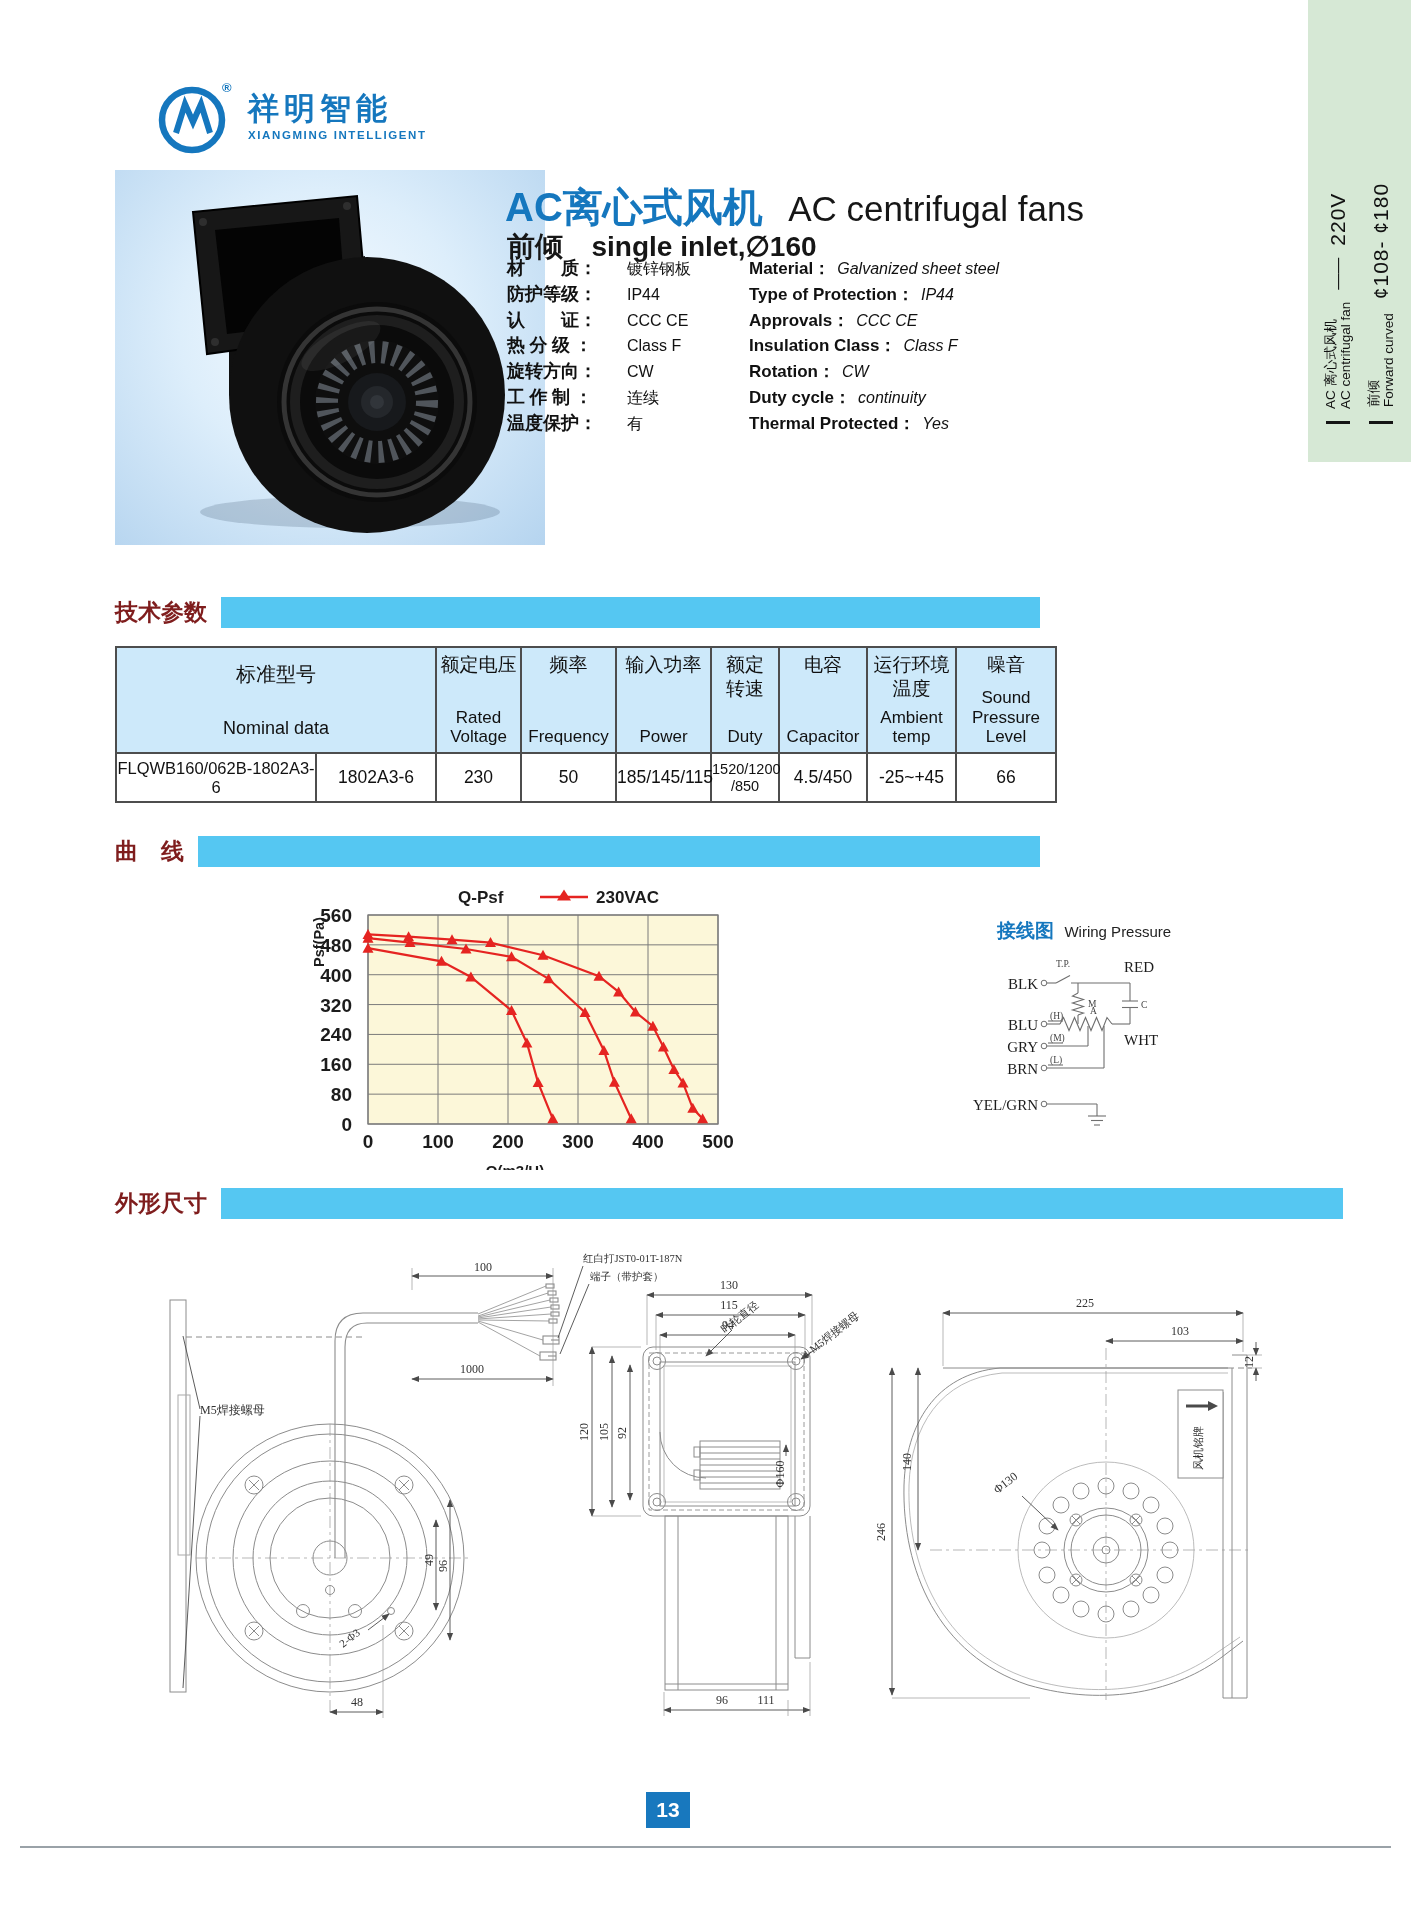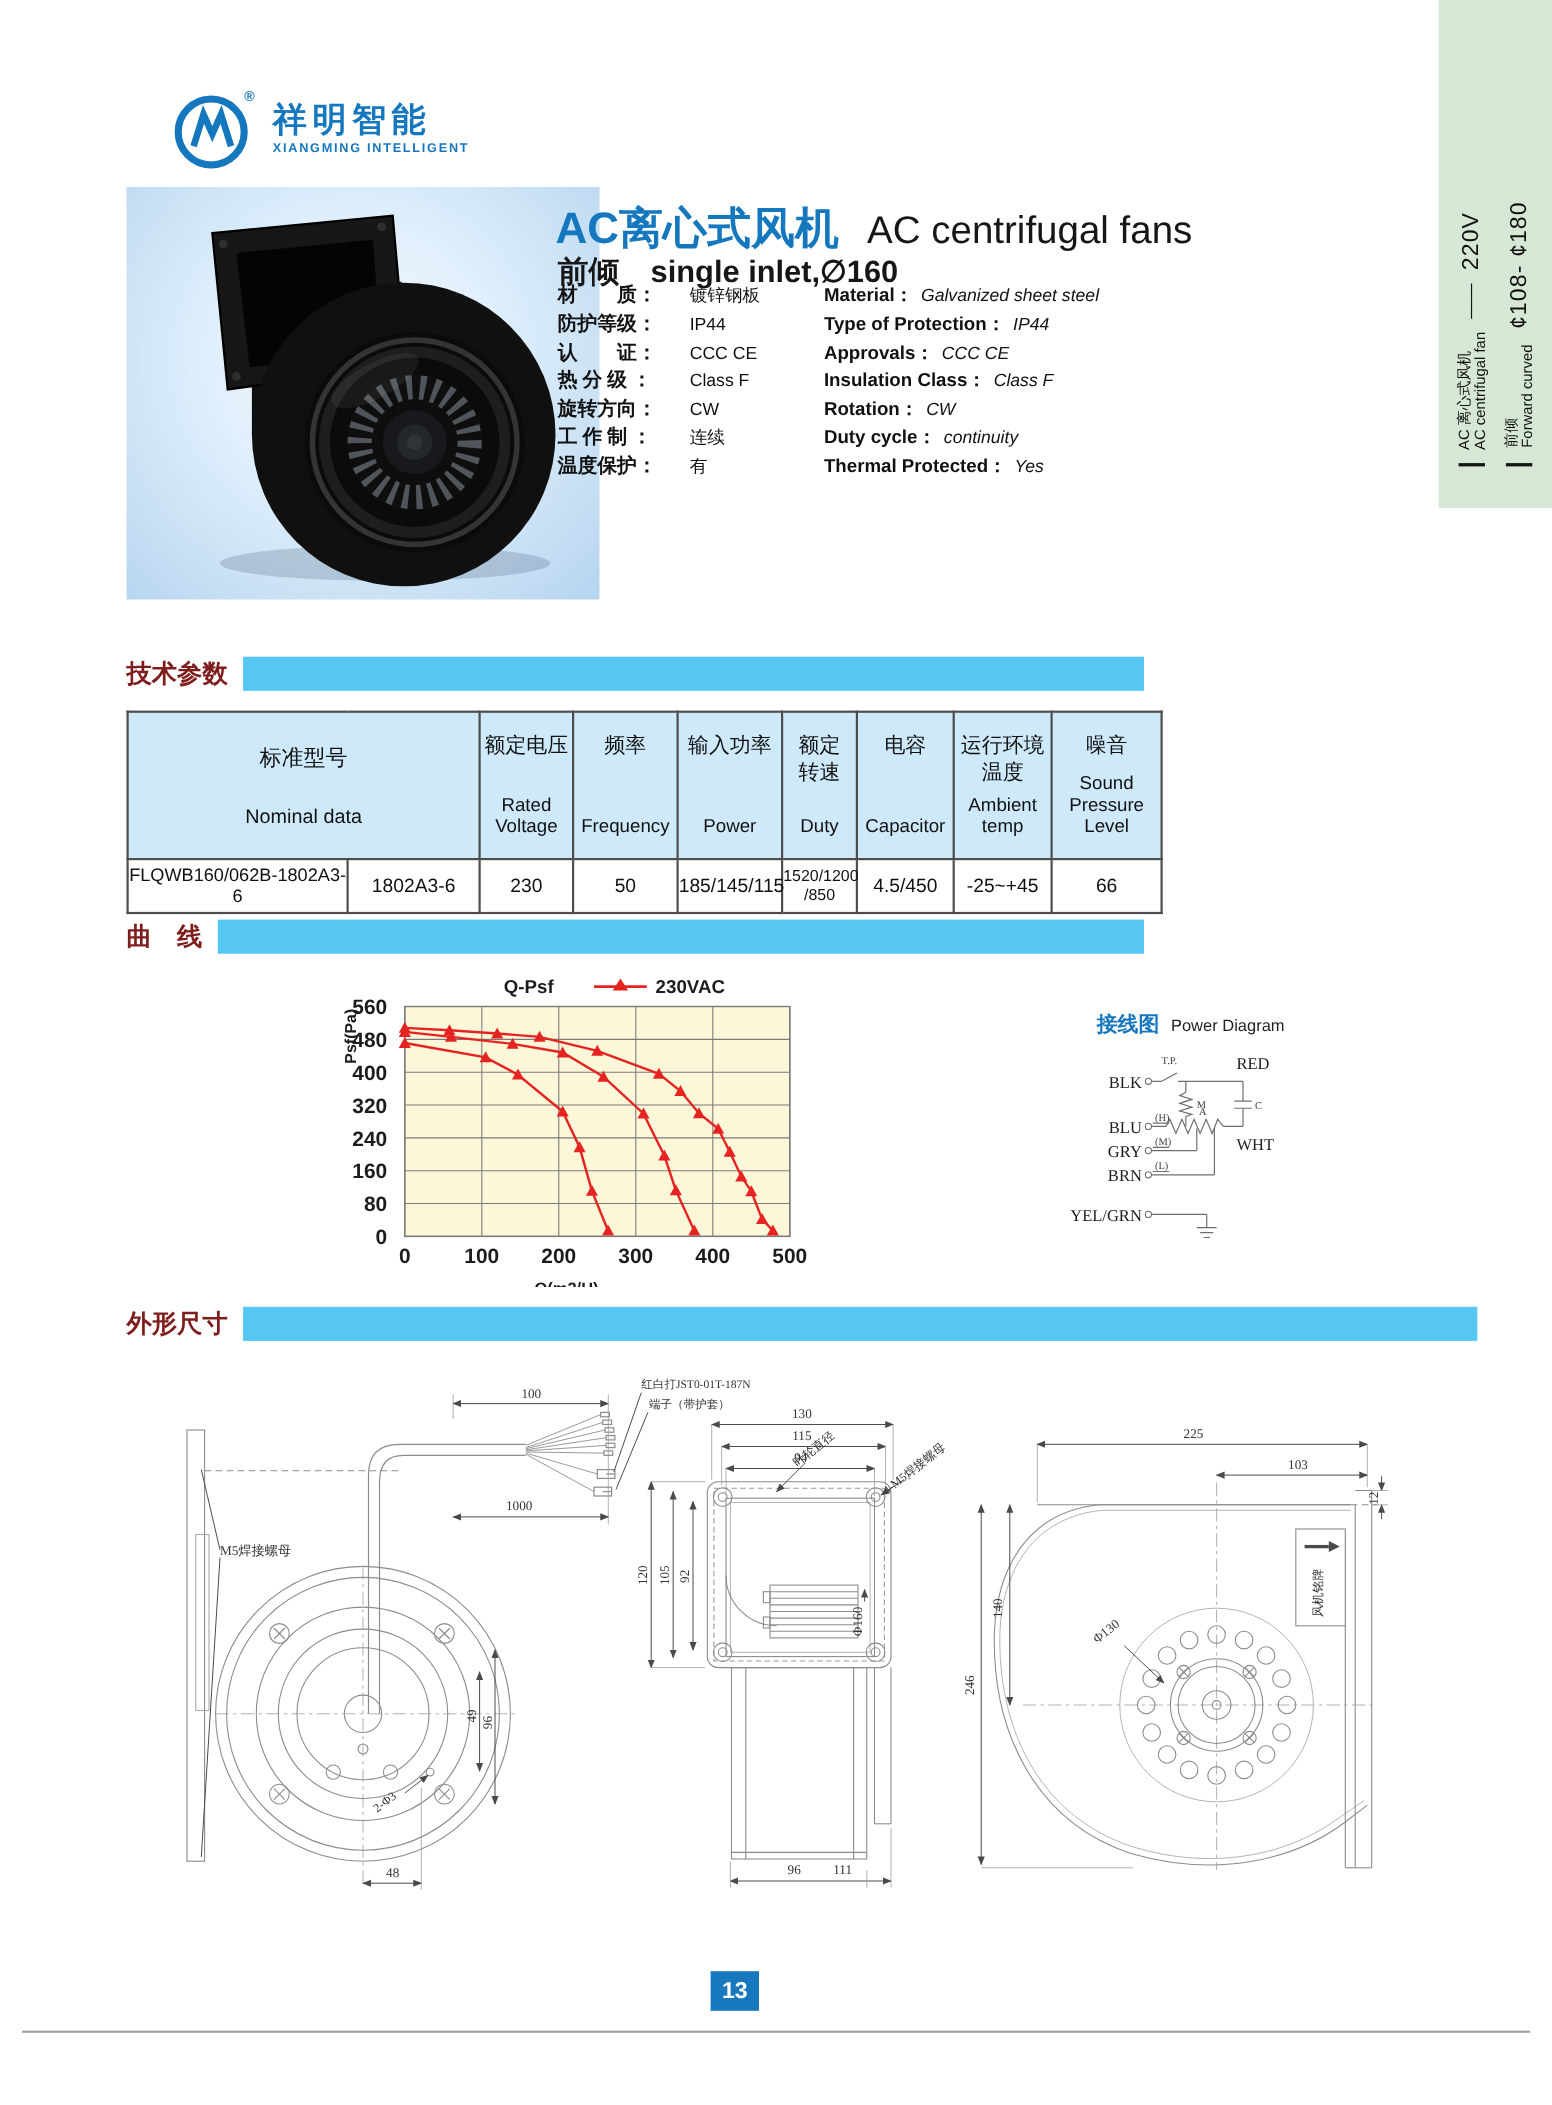--- a/index.html
+++ b/index.html
@@ -48,21 +48,21 @@
   .sec .sec-label{font-size:23px;font-weight:bold;color:#7f1d1d;white-space:pre;flex:none;}
   .sec .sec-bar{height:31px;background:#55c7f2;flex:1;margin-left:14px;}
   #sec-params{left:115px;top:597px;width:925px;}
   #sec-curve{left:115px;top:836px;width:925px;}
   #sec-dims{left:115px;top:1188px;width:1228px;}
 
   
   #spec-table{position:absolute;left:115px;top:646px;border-collapse:collapse;table-layout:fixed;width:940px;}
   #spec-table td{border:2px solid #4d4d4d;text-align:center;vertical-align:middle;padding:0;}
   #spec-table .hrow td{background:#cde9fa;}
-  .hd-flex{display:flex;flex-direction:column;justify-content:space-between;height:94px;padding:19px 2px;}
+  .hd-flex{display:flex;flex-direction:column;justify-content:space-between;height:94px;padding:5px 2px;}
   .hd-cn{font-size:19px;white-space:pre-line;line-height:1.25;}
   .hd-en{font-size:17px;line-height:1.15;}
   .gh-cn{font-size:20px;margin-bottom:30px;}
   .gh-en{font-size:18px;}
   td.su{height:33px;font-size:17px;background:#cde9fa;}
   td.da{height:47px;font-size:17.5px;background:#fff;}
   td.da.small{font-size:14.5px;white-space:pre-line;line-height:1.15;text-align:left;padding-left:3px;}
 
   
   .wiring-head{left:997px;top:918px;white-space:nowrap;}
@@ -347,21 +347,21 @@
       <text x="458" y="903" font-size="17" font-weight="bold" fill="#1c1c1c">Q-Psf</text>
       <line x1="540" y1="897" x2="588" y2="897" stroke="#e52421" stroke-width="2.5"></line>
       <path d="M 564 889.5 L 571 900.5 L 557 900.5 Z" fill="#e52421"></path>
       <text x="596" y="903" font-size="17" font-weight="bold" fill="#1c1c1c">230VAC</text>
       <text x="324" y="942" font-size="14.5" font-weight="bold" fill="#1c1c1c" text-anchor="middle" transform="rotate(-90 324 942)">Psf(Pa)</text>
       <text x="515" y="1176" text-anchor="middle" font-size="15" font-weight="bold" fill="#1c1c1c">Q(m3/H)</text>
     </svg>
 
   <div class="abs wiring-head">
     <span class="wh-cn">接线图</span>
-    <span class="wh-en">Power Diagram</span>
+    <span class="wh-en">Wiring Pressure</span>
   </div>
   <svg class="abs" style="left:820px;top:948px" width="345" height="220" viewBox="820 948 345 220">
     <g stroke="#6f6f6f" stroke-width="1.1" fill="none">
       <line x1="1047" y1="983" x2="1056" y2="983"></line>
       <line x1="1056" y1="983" x2="1070" y2="975.5"></line>
       <line x1="1071" y1="983" x2="1130" y2="983"></line>
       <line x1="1078" y1="983" x2="1078" y2="993"></line>
       <polyline points="1078,993 1072.5,996 1083.5,999.5 1072.5,1003 1083.5,1006.5 1072.5,1010 1083.5,1013 1078,1015"></polyline>
       <line x1="1078" y1="1015" x2="1078" y2="1024"></line>
       <line x1="1047" y1="1024" x2="1060" y2="1024"></line>

